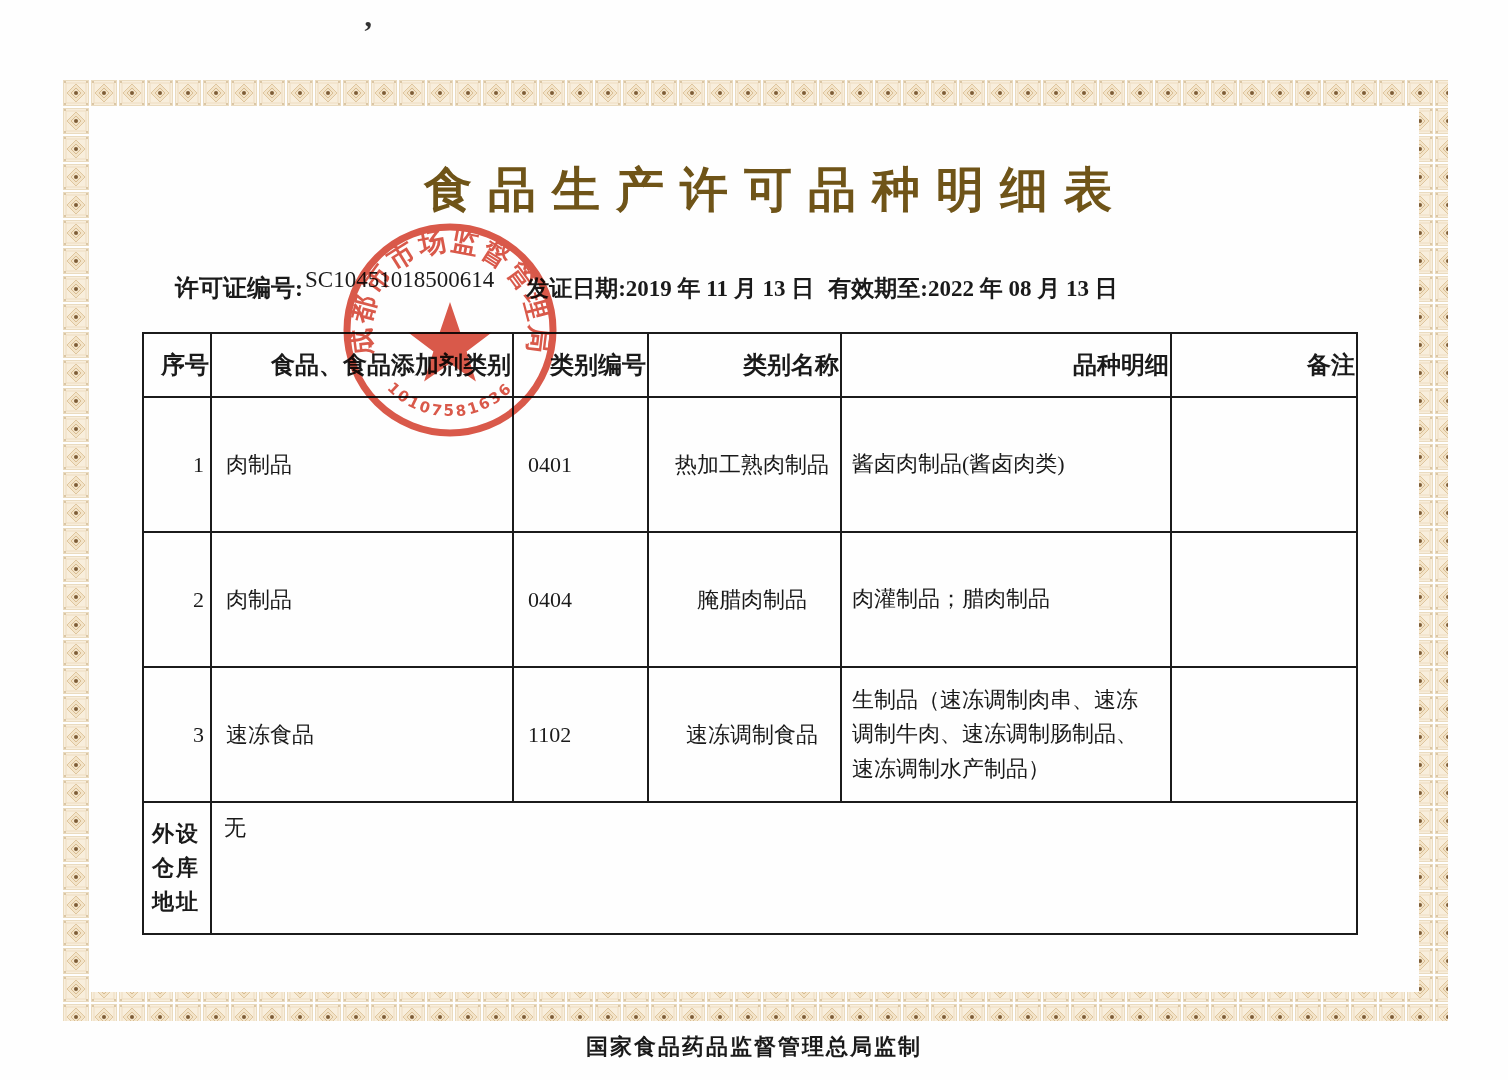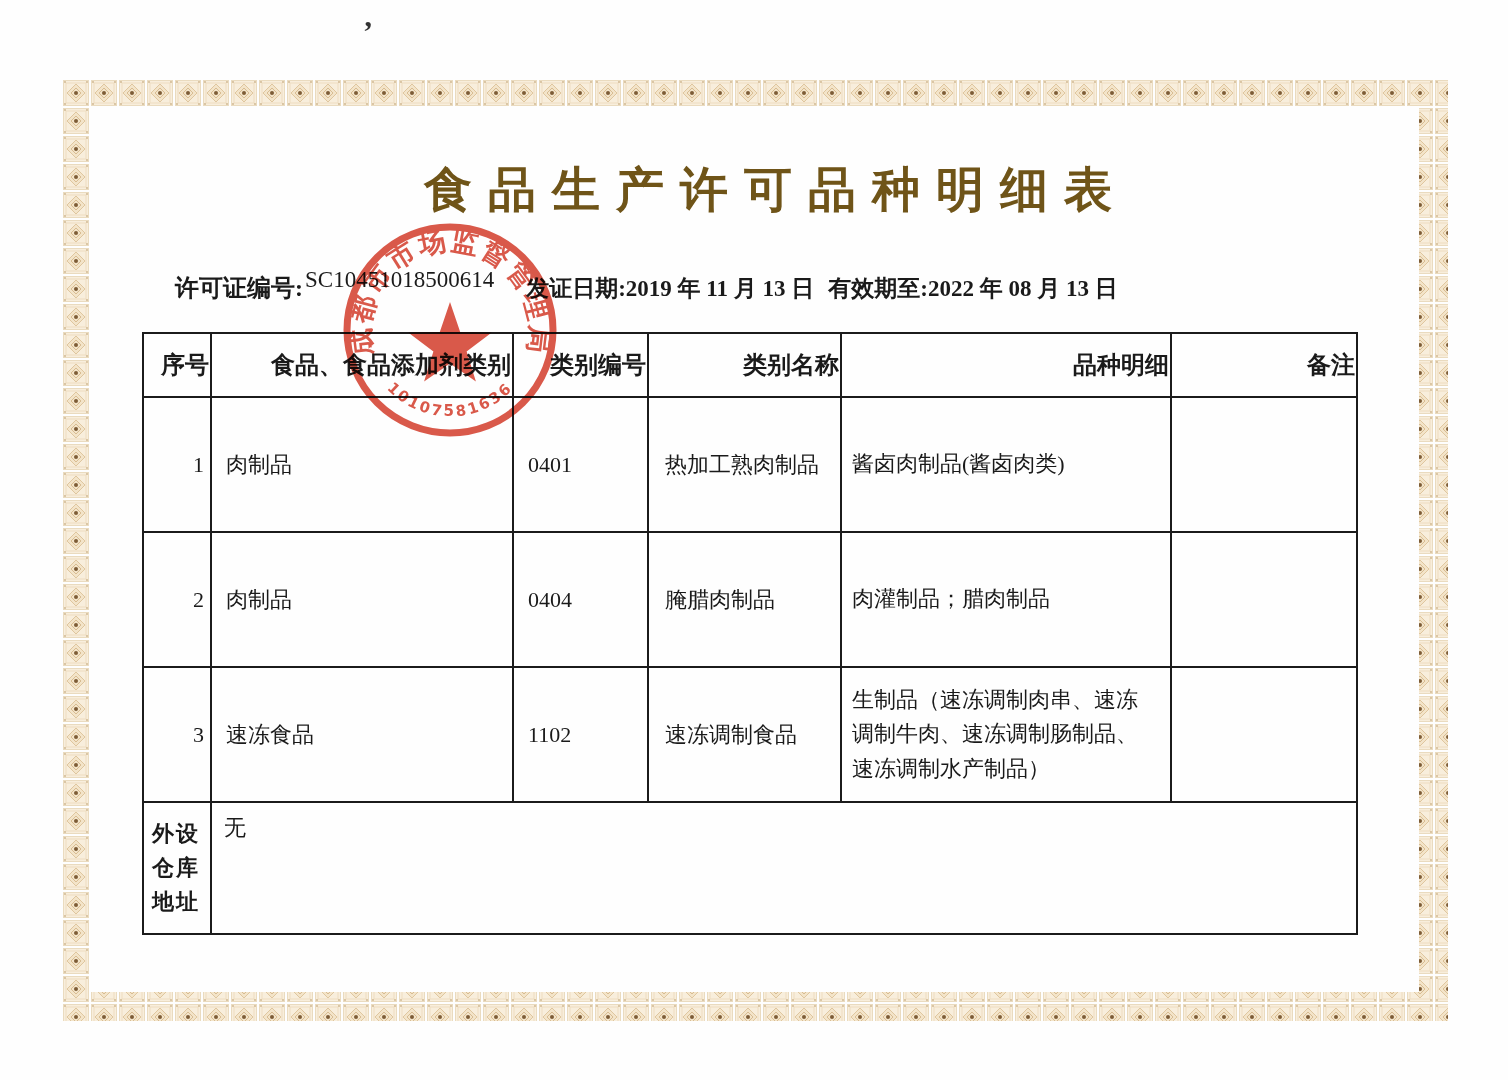--- a/index.html
+++ b/index.html
@@ -51,21 +51,21 @@
     overflow:hidden;
   }
   .detail-table thead th{
     font-size:24px;font-weight:bold;text-align:right;
     height:60px;vertical-align:middle;
   }
   .row-body{height:135px;}
   .cell-no{text-align:right;padding-right:6px;vertical-align:middle;}
   .cell-category{text-align:left;padding-left:14px;vertical-align:middle;}
   .cell-code{text-align:left;padding-left:14px;vertical-align:middle;margin-top:36px;}
-  .cell-name{text-align:left;padding-left:16px;vertical-align:middle;}
+  .cell-name{text-align:center;padding-left:16px;vertical-align:middle;}
   .cell-detail{text-align:left;padding:4px 12px 4px 10px;vertical-align:middle;line-height:1.55;margin-top:32px;}
   .cell-remark{vertical-align:middle;}
   .warehouse-row{height:132px;}
   .warehouse-label{
     font-size:26px;font-weight:bold;
     text-align:left;padding:6px 6px 6px 8px;
     vertical-align:middle;line-height:1.55;
     letter-spacing:2px;
   }
   .warehouse-value{
@@ -179,14 +179,15 @@
       </defs>
       <text font-size="27" font-weight="bold" fill="#d43b2a" font-family="Liberation Serif, DejaVu Serif, serif" letter-spacing="3">
         <textPath href="#arcTop" startOffset="50%" text-anchor="middle">成都市市场监督管理局</textPath>
       </text>
       <text font-size="15" font-weight="bold" fill="#d43b2a" font-family="DejaVu Sans, sans-serif" letter-spacing="2.5">
         <textPath href="#arcBottom" startOffset="50%" text-anchor="middle">5101075816361</textPath>
       </text>
     </svg>
   </div>
 
+  <div class="footer-line">国家食品药品监督管理总局监制</div>
 
 </div>
 
 </body></html>

